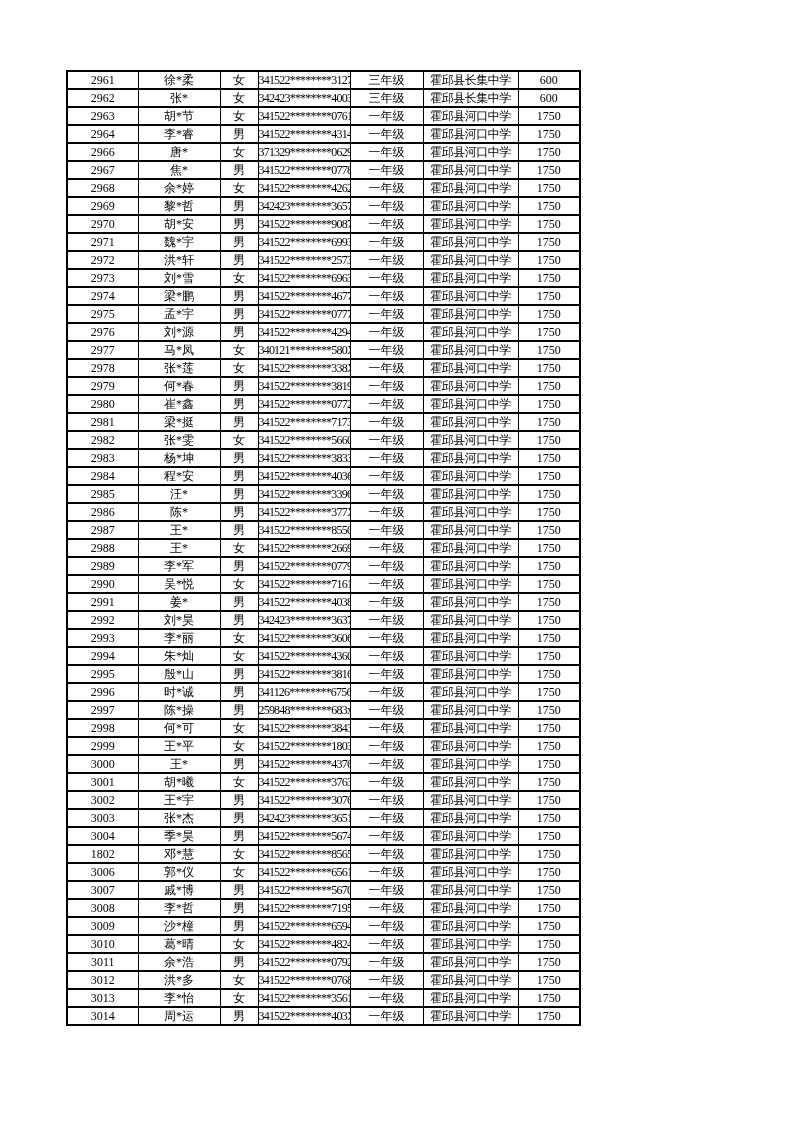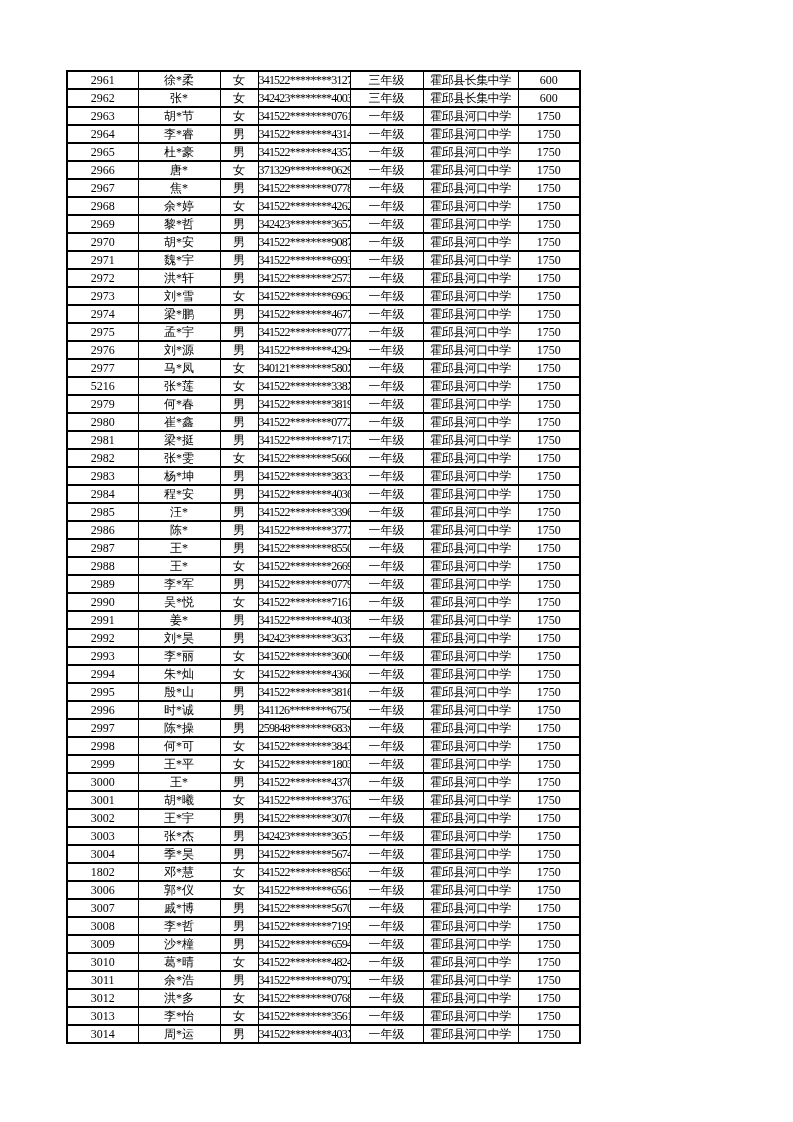--- a/index.html
+++ b/index.html
@@ -96,29 +96,20 @@
         <tr>
           <td class="col-0">2964</td>
           <td class="col-1">李*睿</td>
           <td class="col-2">男</td>
           <td class="col-3">341522********4314</td>
           <td class="col-4">一年级</td>
           <td class="col-5">霍邱县河口中学</td>
           <td class="col-6">1750</td>
         </tr>
         <tr>
-          <td class="col-0">2965</td>
-          <td class="col-1">杜*豪</td>
-          <td class="col-2">男</td>
-          <td class="col-3">341522********4357</td>
-          <td class="col-4">一年级</td>
-          <td class="col-5">霍邱县河口中学</td>
-          <td class="col-6">1750</td>
-        </tr>
-        <tr>
           <td class="col-0">2966</td>
           <td class="col-1">唐*</td>
           <td class="col-2">女</td>
           <td class="col-3">371329********0629</td>
           <td class="col-4">一年级</td>
           <td class="col-5">霍邱县河口中学</td>
           <td class="col-6">1750</td>
         </tr>
         <tr>
           <td class="col-0">2967</td>
@@ -213,21 +204,21 @@
         <tr>
           <td class="col-0">2977</td>
           <td class="col-1">马*凤</td>
           <td class="col-2">女</td>
           <td class="col-3">340121********580X</td>
           <td class="col-4">一年级</td>
           <td class="col-5">霍邱县河口中学</td>
           <td class="col-6">1750</td>
         </tr>
         <tr>
-          <td class="col-0">5216</td>
+          <td class="col-0">2978</td>
           <td class="col-1">张*莲</td>
           <td class="col-2">女</td>
           <td class="col-3">341522********338X</td>
           <td class="col-4">一年级</td>
           <td class="col-5">霍邱县河口中学</td>
           <td class="col-6">1750</td>
         </tr>
         <tr>
           <td class="col-0">2979</td>
           <td class="col-1">何*春</td>

